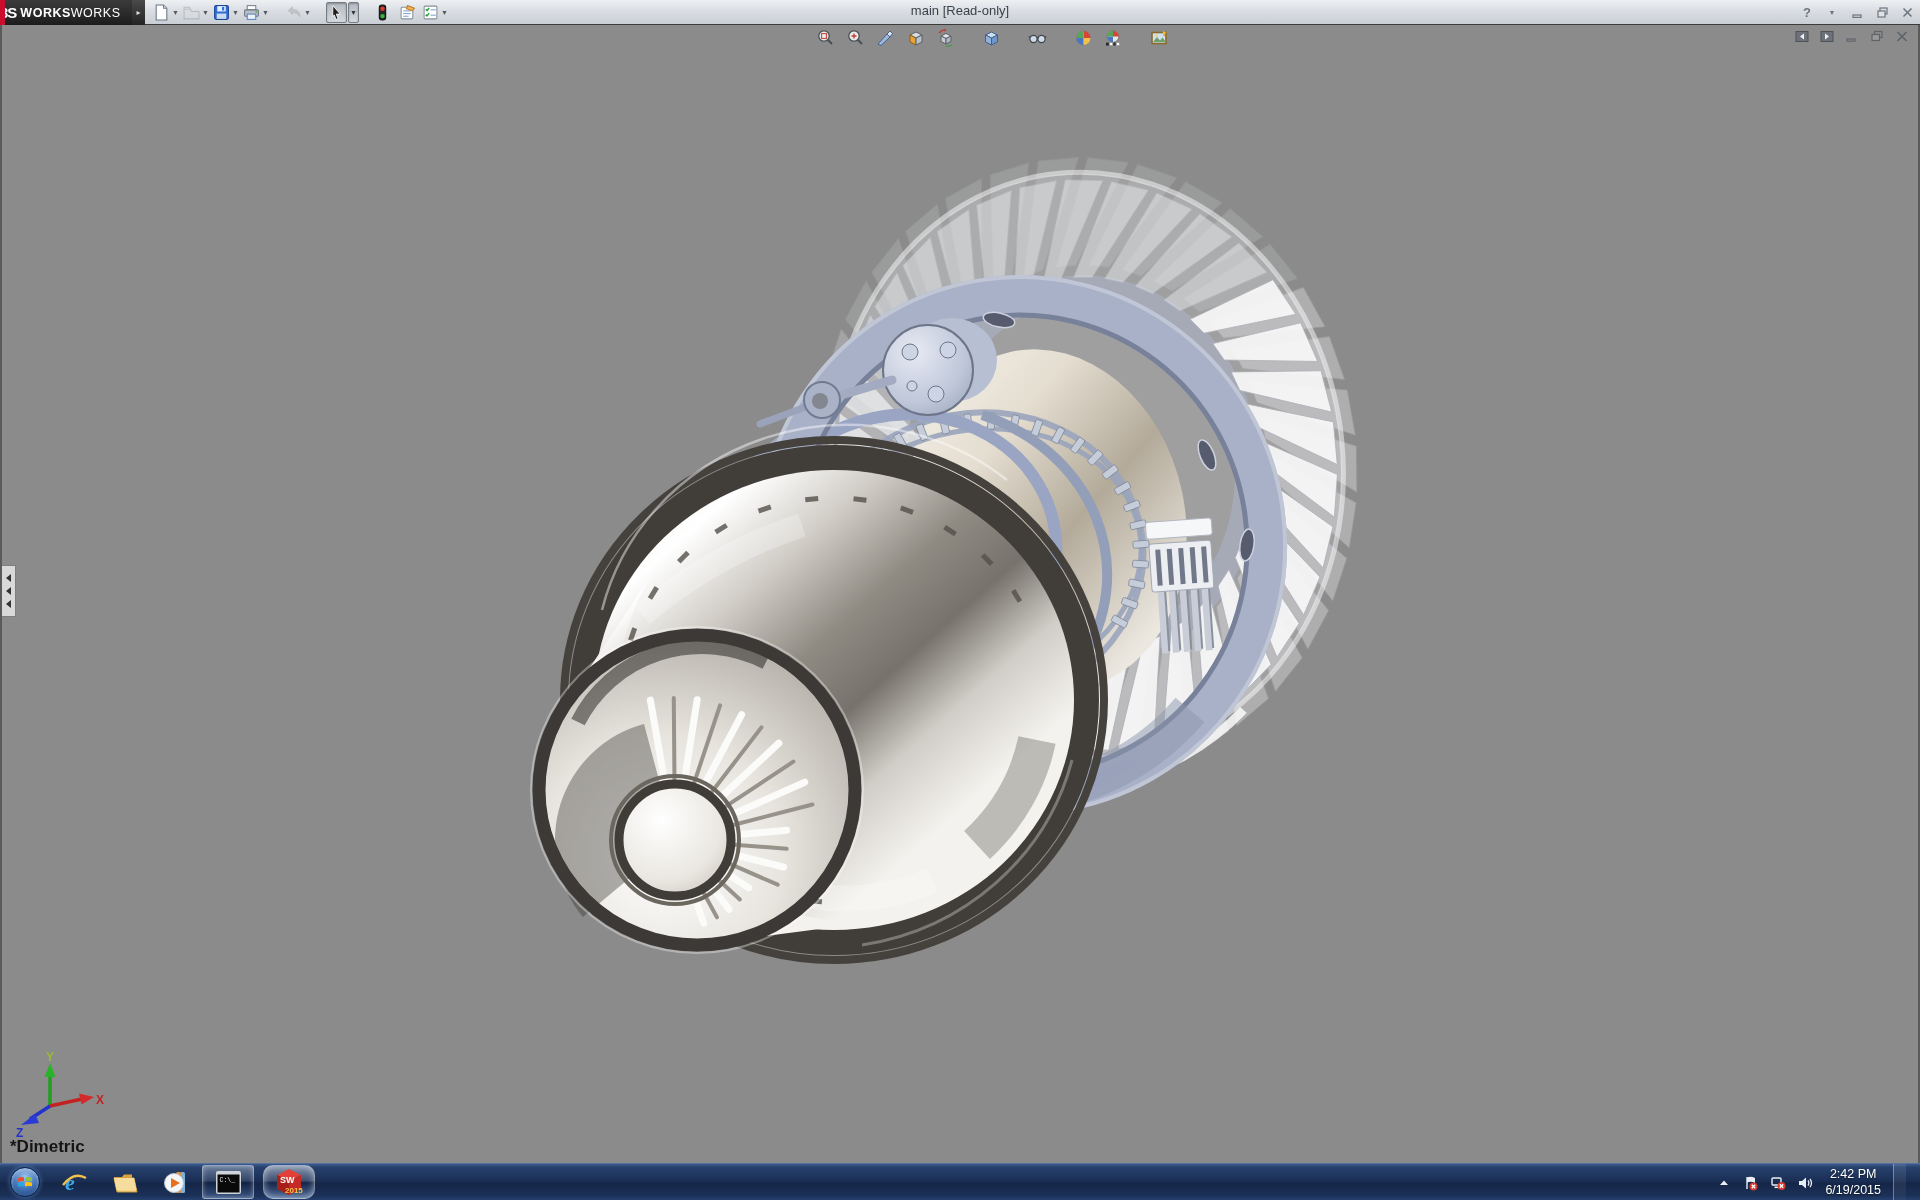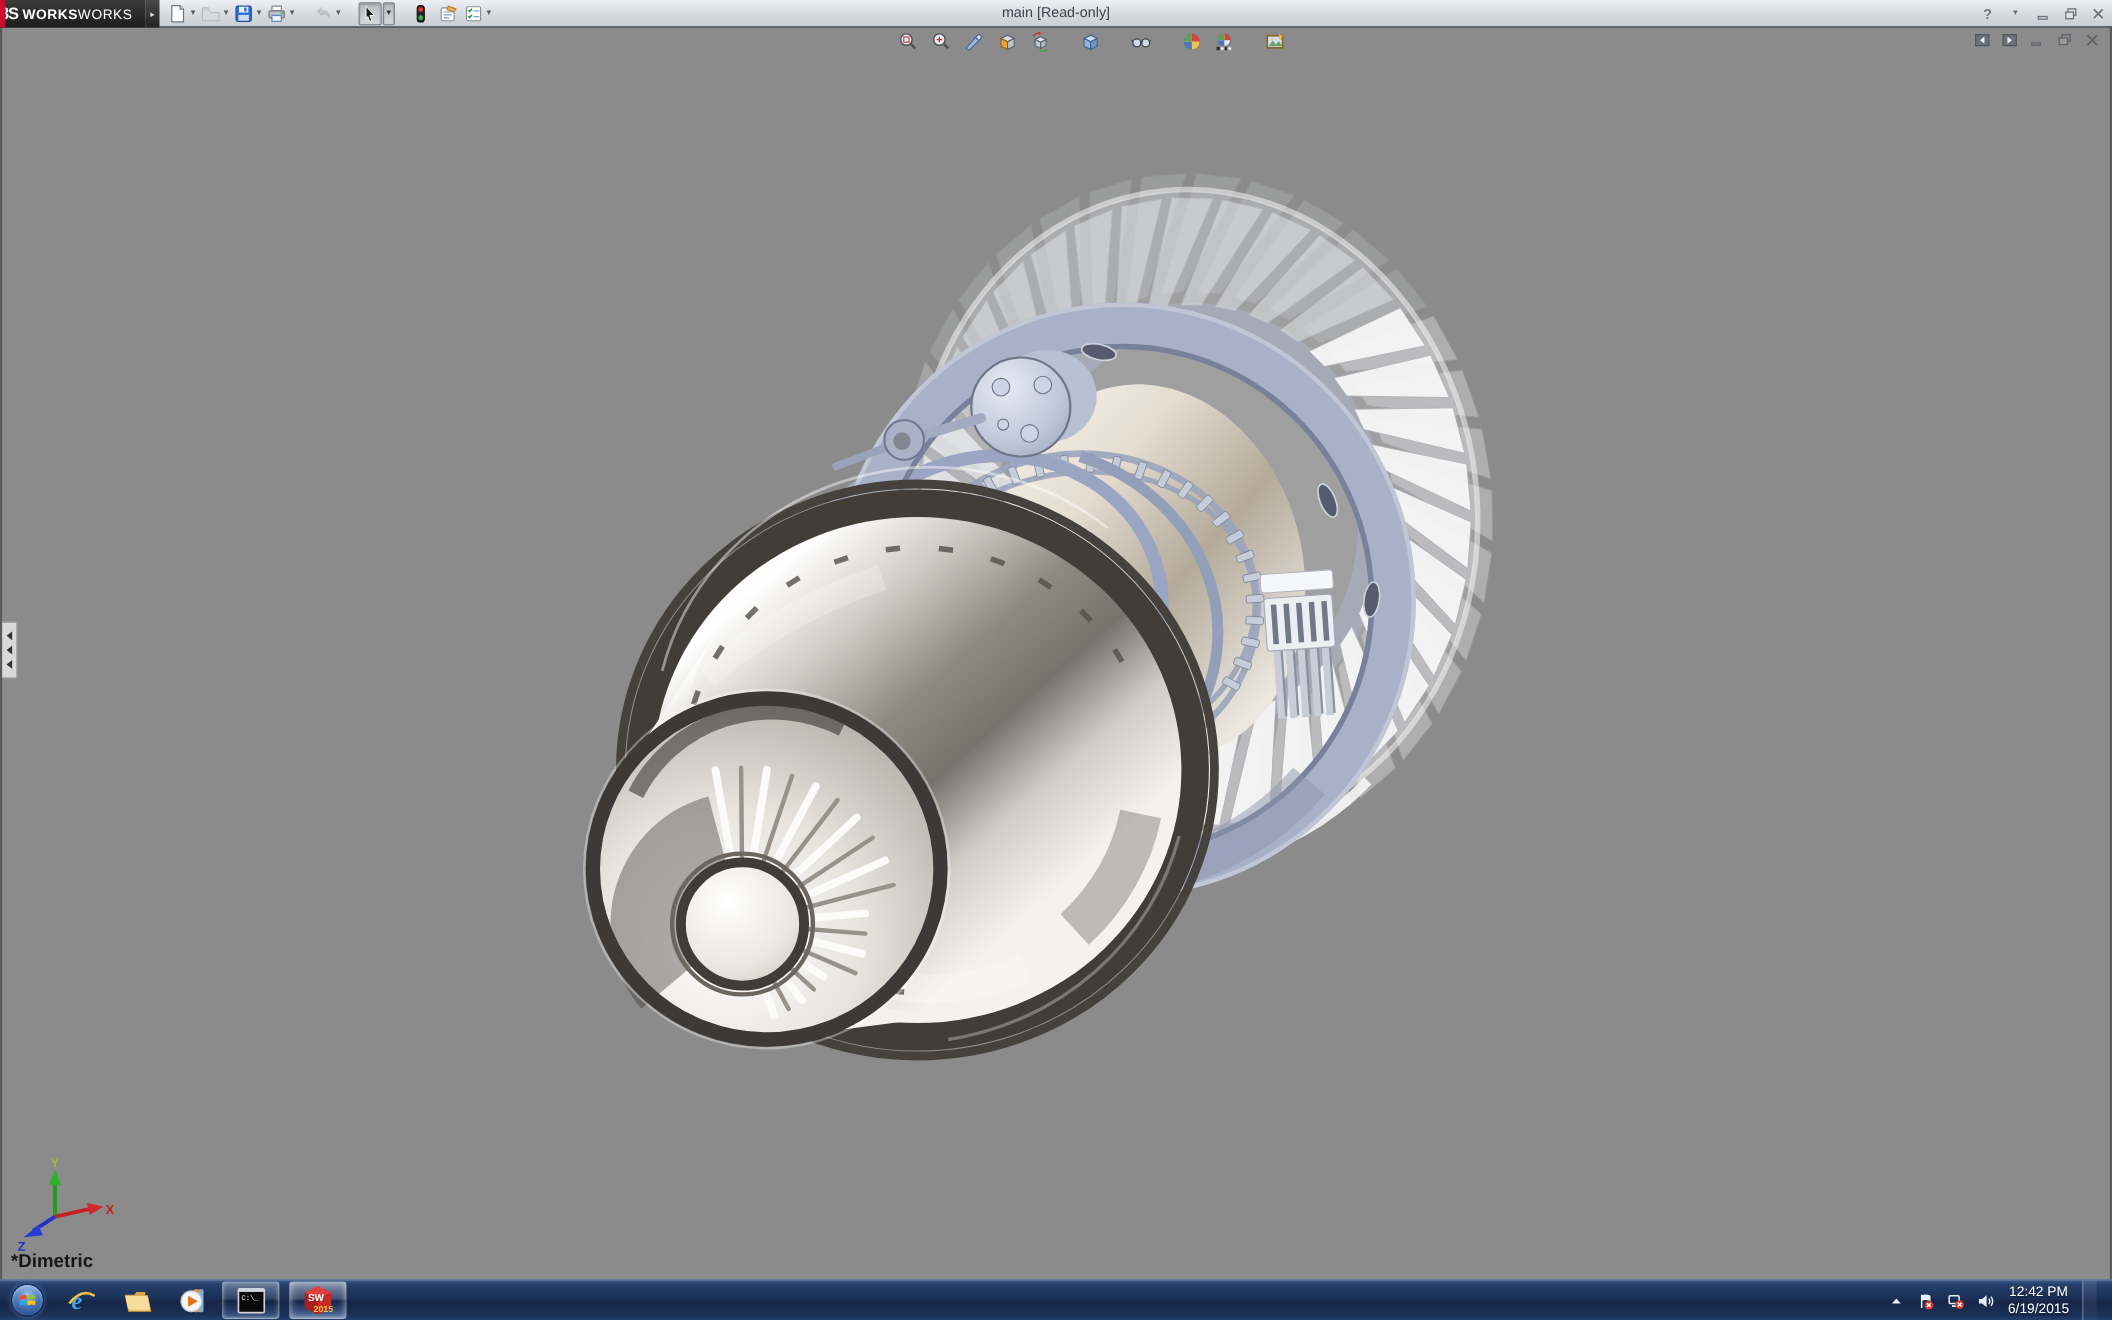--- a/index.html
+++ b/index.html
@@ -69,21 +69,21 @@
     border:1px solid #0d2750; box-shadow:inset 0 2px 4px rgba(255,255,255,.55), 0 0 5px rgba(120,170,240,.5);
     display:flex; align-items:center; justify-content:center; }
   .tb-app { width:34px; height:34px; margin-left:17px; display:flex; align-items:center; justify-content:center; }
   .tb-app svg { width:27px; height:27px; }
   .tb-app-active { width:52px; height:34px; margin-left:9px; border-radius:3px;
     border:1px solid rgba(255,255,255,.4);
     background:linear-gradient(180deg,rgba(255,255,255,.30),rgba(255,255,255,.10) 46%,rgba(10,25,55,.25) 52%,rgba(130,170,230,.28));
     box-shadow:inset 0 0 5px rgba(255,255,255,.35);
     display:flex; align-items:center; justify-content:center; }
   .tb-app-active.fg { background:linear-gradient(180deg,rgba(255,255,255,.42),rgba(255,255,255,.16) 46%,rgba(20,40,80,.28) 52%,rgba(150,190,245,.40));
-    box-shadow:inset 0 0 7px rgba(255,255,255,.5); }
+    box-shadow:inset 0 0 7px rgba(255,255,255,.5);border-radius:10px; }
   .tray { position:absolute; right:14px; top:0; height:37px; display:flex; align-items:center; gap:10px; }
   .tray-ic { width:17px; height:17px; display:flex; align-items:center; justify-content:center; }
   .tray-ic svg { width:16px; height:16px; }
   .clock { color:#fff; font-size:12.5px; text-align:center; line-height:1.25; text-shadow:0 1px 2px rgba(0,0,0,.6); margin:0 2px; }
   .show-desktop { width:13px; height:37px; border-left:1px solid rgba(255,255,255,.35);
     background:linear-gradient(180deg,rgba(255,255,255,.10),rgba(255,255,255,.03)); }
 </style>
 </head>
 <body>
 
@@ -678,18 +678,18 @@
           <path d="M9.8 9.3 l3.4 3.4 M13.2 9.3 l-3.4 3.4" stroke="#fff" stroke-width="1.3"></path>
         </svg>
     </div>
     <div class="tray-ic">
       <svg viewBox="0 0 16 16">
           <path d="M2 6 h3 l4-3.5 v11 L5 10 H2 Z" fill="#e9eef6"></path>
           <path d="M11 5.5 q1.8 2.5 0 5 M13 3.8 q3 4.2 0 8.4" fill="none" stroke="#e9eef6" stroke-width="1.3"></path>
         </svg>
     </div>
     <div class="clock">
-      <div>12:42 PM</div>
+      <div>2:42 PM</div>
       <div>6/19/2015</div>
     </div>
     <div class="show-desktop"></div>
   </div>
 </div>
 
 </body></html>

